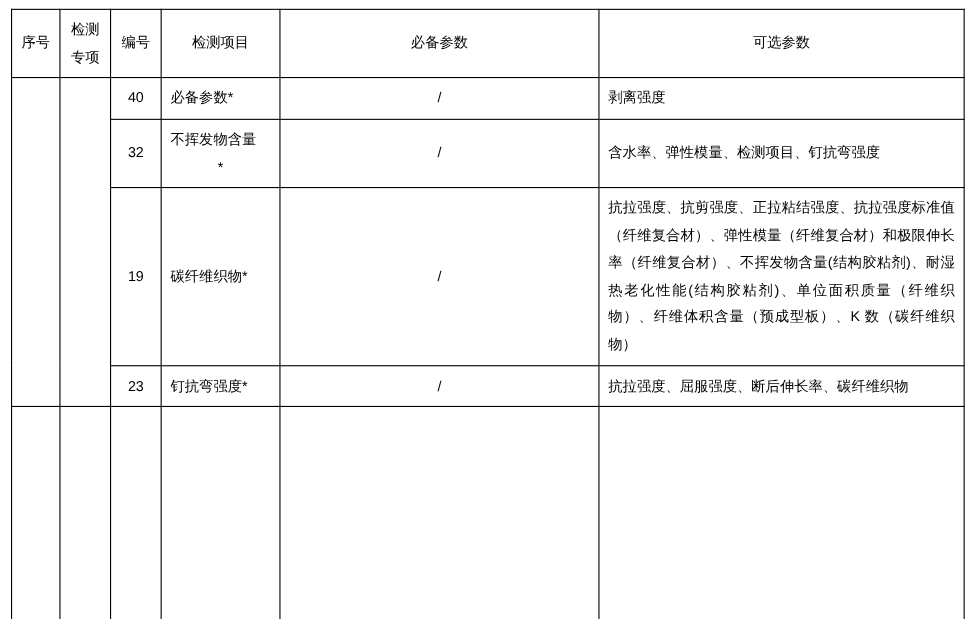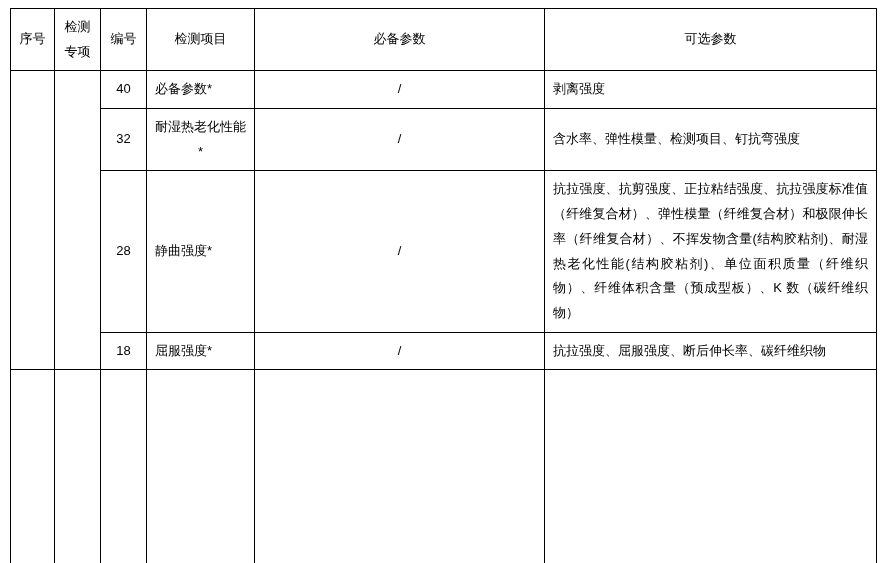--- a/index.html
+++ b/index.html
@@ -104,37 +104,37 @@
         <td rowspan="4"></td>
         <td class="center">40</td>
         <td class="left">必备参数*</td>
         <td class="slash">/</td>
         <td class="left">剥离强度</td>
       </tr>
 
       <tr>
         <td class="center">32</td>
         <td class="left">
-          <div>耐湿热老化性能</div>
+          <div>不挥发物含量</div>
           <div class="center">*</div>
         </td>
         <td class="slash">/</td>
         <td class="left">含水率、弹性模量、检测项目、钉抗弯强度</td>
       </tr>
 
       <tr>
-        <td class="center">28</td>
-        <td class="left">静曲强度*</td>
+        <td class="center">19</td>
+        <td class="left">碳纤维织物*</td>
         <td class="slash">/</td>
         <td class="left para">抗拉强度、抗剪强度、正拉粘结强度、抗拉强度标准值（纤维复合材）、弹性模量（纤维复合材）和极限伸长率（纤维复合材）、不挥发物含量(结构胶粘剂)、耐湿热老化性能(结构胶粘剂)、单位面积质量（纤维织物）、纤维体积含量（预成型板）、K 数（碳纤维织物）</td>
       </tr>
 
       <tr>
-        <td class="center">18</td>
-        <td class="left">屈服强度*</td>
+        <td class="center">23</td>
+        <td class="left">钉抗弯强度*</td>
         <td class="slash">/</td>
         <td class="left">抗拉强度、屈服强度、断后伸长率、碳纤维织物</td>
       </tr>
 
       <tr>
         <td class="center">二</td>
         <td class="center">
           <span class="vertical-text">主体结构</span>
         </td>
         <td class="center">1</td>

